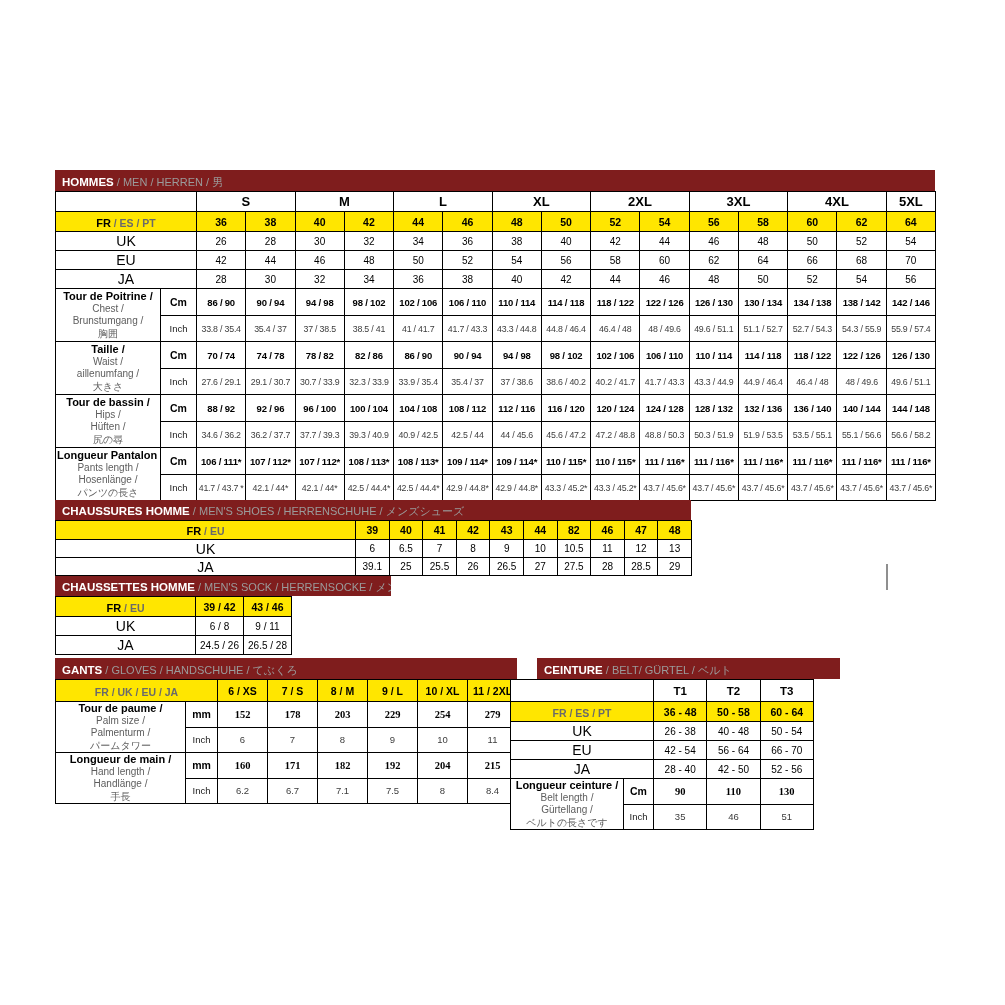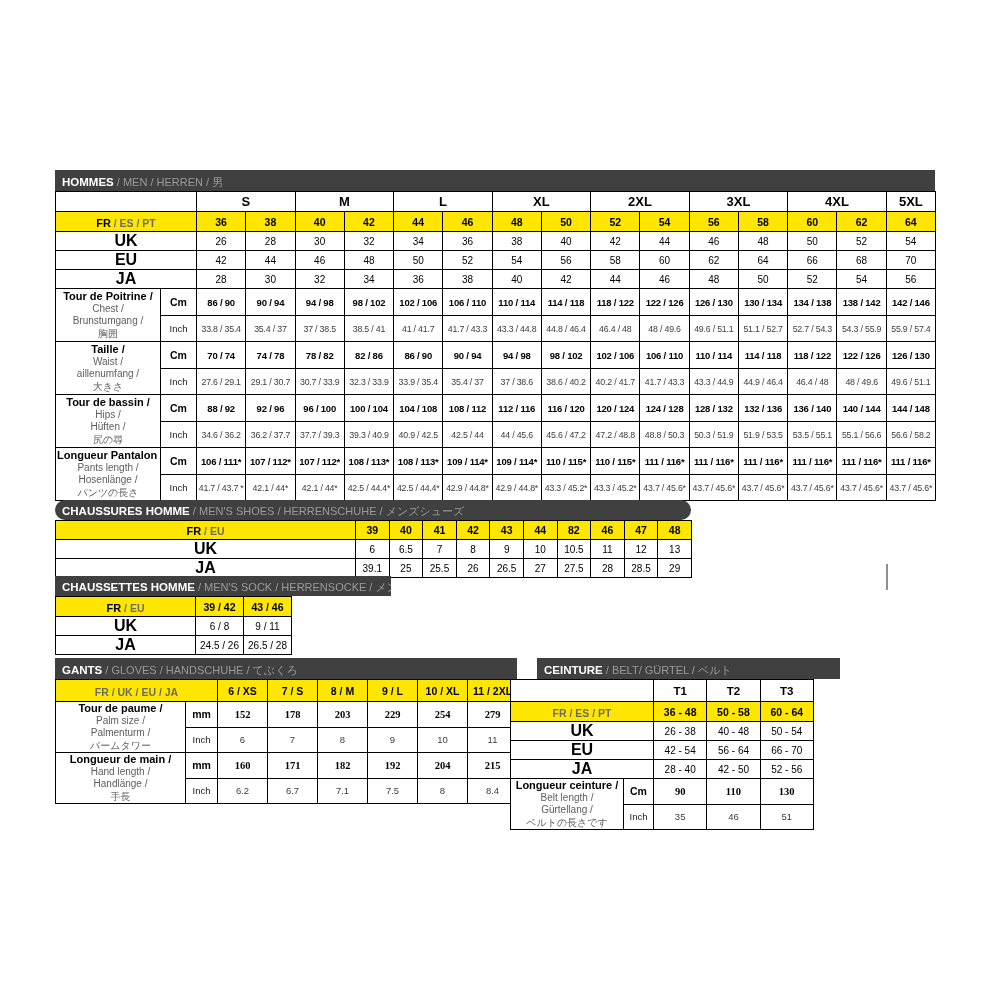--- a/index.html
+++ b/index.html
@@ -1,33 +1,33 @@
 <!DOCTYPE html>
 <html><head>
 <meta charset="utf-8">
 <style>
   html,body{margin:0;padding:0;background:#fff;}
   body{width:1005px;height:1005px;position:relative;font-family:"Liberation Sans",sans-serif;color:#000;}
   .blk{position:absolute;box-sizing:border-box;}
-  .bar{background:#404040;height:21px;line-height:21px;padding-left:7px;white-space:nowrap;overflow:hidden;}
+  .bar{background:#7f1d1d;height:21px;line-height:21px;padding-left:7px;white-space:nowrap;overflow:hidden;}
   .bar-bold{color:#fff;font-weight:bold;font-size:11.5px;}
   .bar-rest{color:#9b9b9b;font-size:11px;}
   table.sheet{border-collapse:collapse;table-layout:fixed;background:#fff;}
   .sheet td{border:1px solid #000;padding:0 1px;text-align:center;vertical-align:middle;overflow:hidden;white-space:nowrap;}
   .gb{border-left-width:2px;}
   .t2{border-top-width:2px;}
   .hb{border-bottom-style:hidden;}
   .c-corner{background:#fff;}
   .c-grp{font-weight:bold;font-size:13px;}
   #belt-table .c-grp{font-size:11.5px;}
   .c-yl{background:#ffe600;font-weight:bold;font-size:10.5px;}
   .c-ylabel{background:#ffe600;text-align:left;padding-left:6px;}
   .yb{font-weight:bold;font-size:11px;color:#000;}
   .yr{font-size:10.5px;color:#6a6a6a;font-weight:bold;}
-  .c-plabel{text-align:left;padding-left:6px;font-size:16px;font-weight:bold;}
+  .c-plabel{text-align:left;padding-left:6px;font-size:14px;}
   .c-val{font-size:10px;}
   .c-mlabel{text-align:left;vertical-align:top;padding:2px 3px;white-space:normal;}
   .ml-b{font-weight:bold;font-size:11px;line-height:12.5px;color:#000;white-space:nowrap;}
   .ml{font-size:10px;line-height:12.5px;color:#5d5d5d;white-space:nowrap;}
   .c-unit{font-weight:bold;font-size:10.5px;}
   .c-unitl{font-size:9.5px;color:#222;}
   .c-cm{font-weight:bold;font-size:9.5px;letter-spacing:-0.2px;}
   .c-inch{font-size:8.8px;color:#3c3c3c;letter-spacing:-0.2px;}
   #gloves-table .c-cm,#belt-table .c-cm{font-size:10.5px;letter-spacing:0;font-family:Liberation Serif, serif;}
   #gloves-table .c-inch,#belt-table .c-inch{font-size:9.5px;letter-spacing:0;}
@@ -306,21 +306,21 @@
         <td class="c-inch">43.7 / 45.6*</td>
         <td class="c-inch gb">43.7 / 45.6*</td>
         <td class="c-inch">43.7 / 45.6*</td>
         <td class="c-inch gb">43.7 / 45.6*</td>
         <td class="c-inch">43.7 / 45.6*</td>
         <td class="c-inch gb">43.7 / 45.6*</td>
       </tr>
     </tbody>
   </table>
 
-<div id="shoes-bar" class="blk bar" style="left:55px;top:500px;width:636px;height:20px;line-height:20px;border-radius:10px;"><span class="bar-bold">CHAUSSURES HOMME</span><span class="bar-rest"> / MEN'S SHOES / HERRENSCHUHE / メンズシューズ</span></div>
+<div id="shoes-bar" class="blk bar" style="left:55px;top:500px;width:636px;height:20px;line-height:20px;"><span class="bar-bold">CHAUSSURES HOMME</span><span class="bar-rest"> / MEN'S SHOES / HERRENSCHUHE / メンズシューズ</span></div>
 <table id="shoes-table" class="blk sheet" style="left:55px;top:520px;width:636px;">
     <colgroup>
       <col style="width: 300px;">
       <col style="width: 33.6px;">
       <col style="width: 33.6px;">
       <col style="width: 33.6px;">
       <col style="width: 33.6px;">
       <col style="width: 33.6px;">
       <col style="width: 33.6px;">
       <col style="width: 33.6px;">

